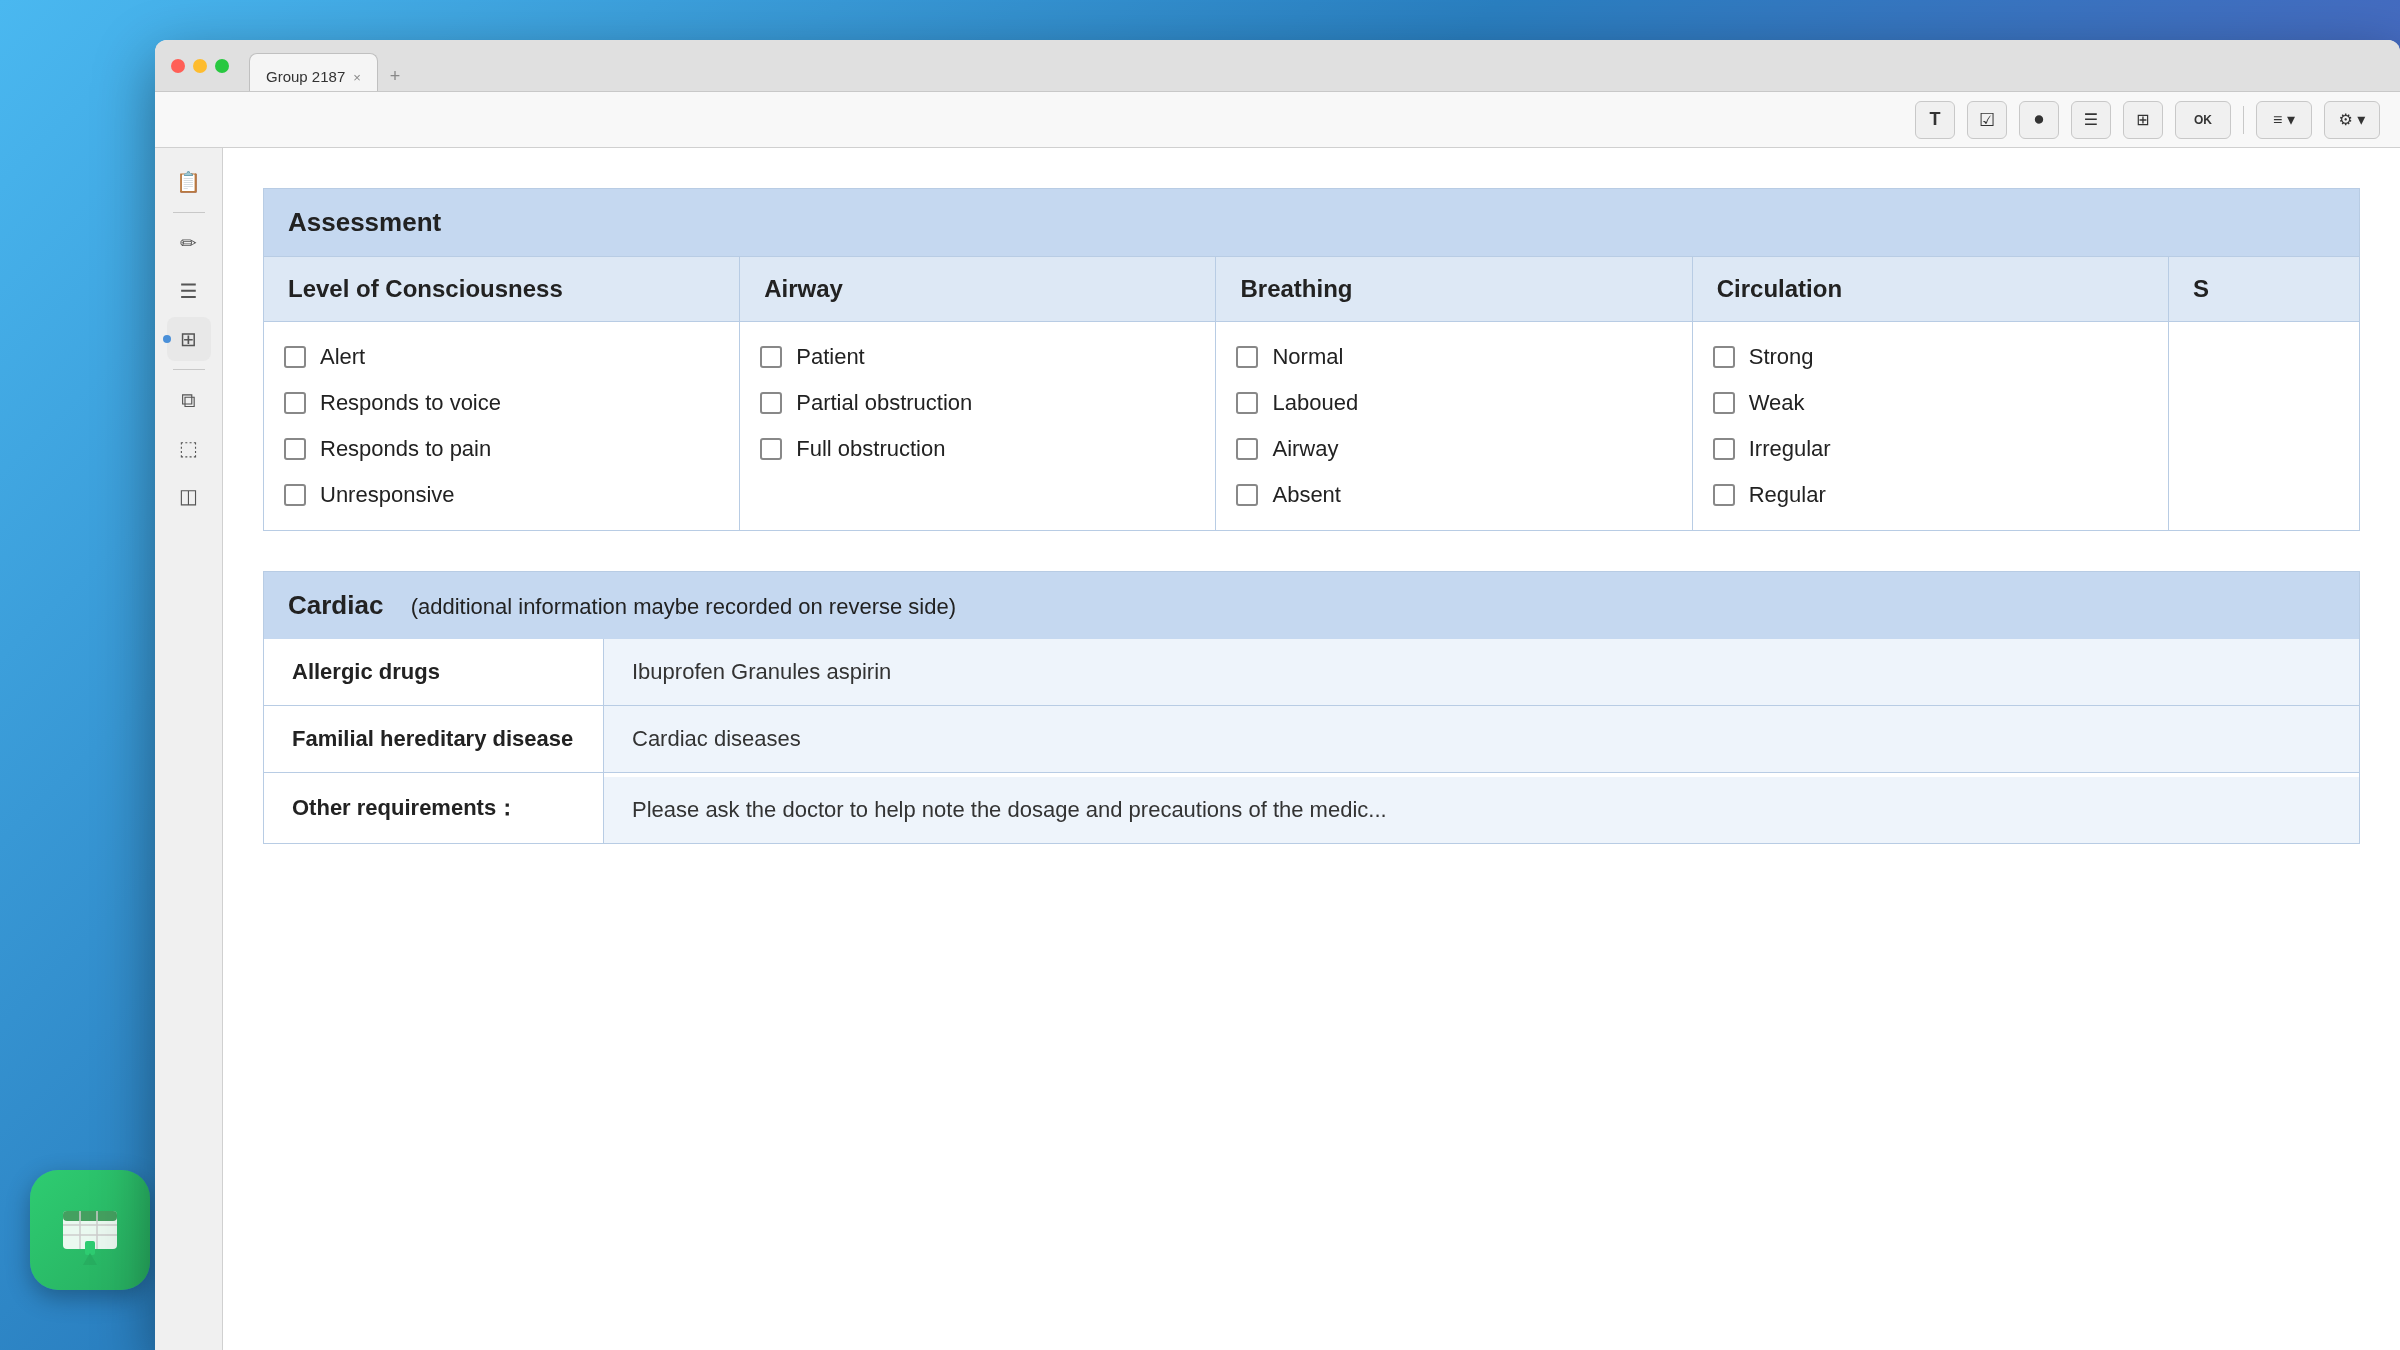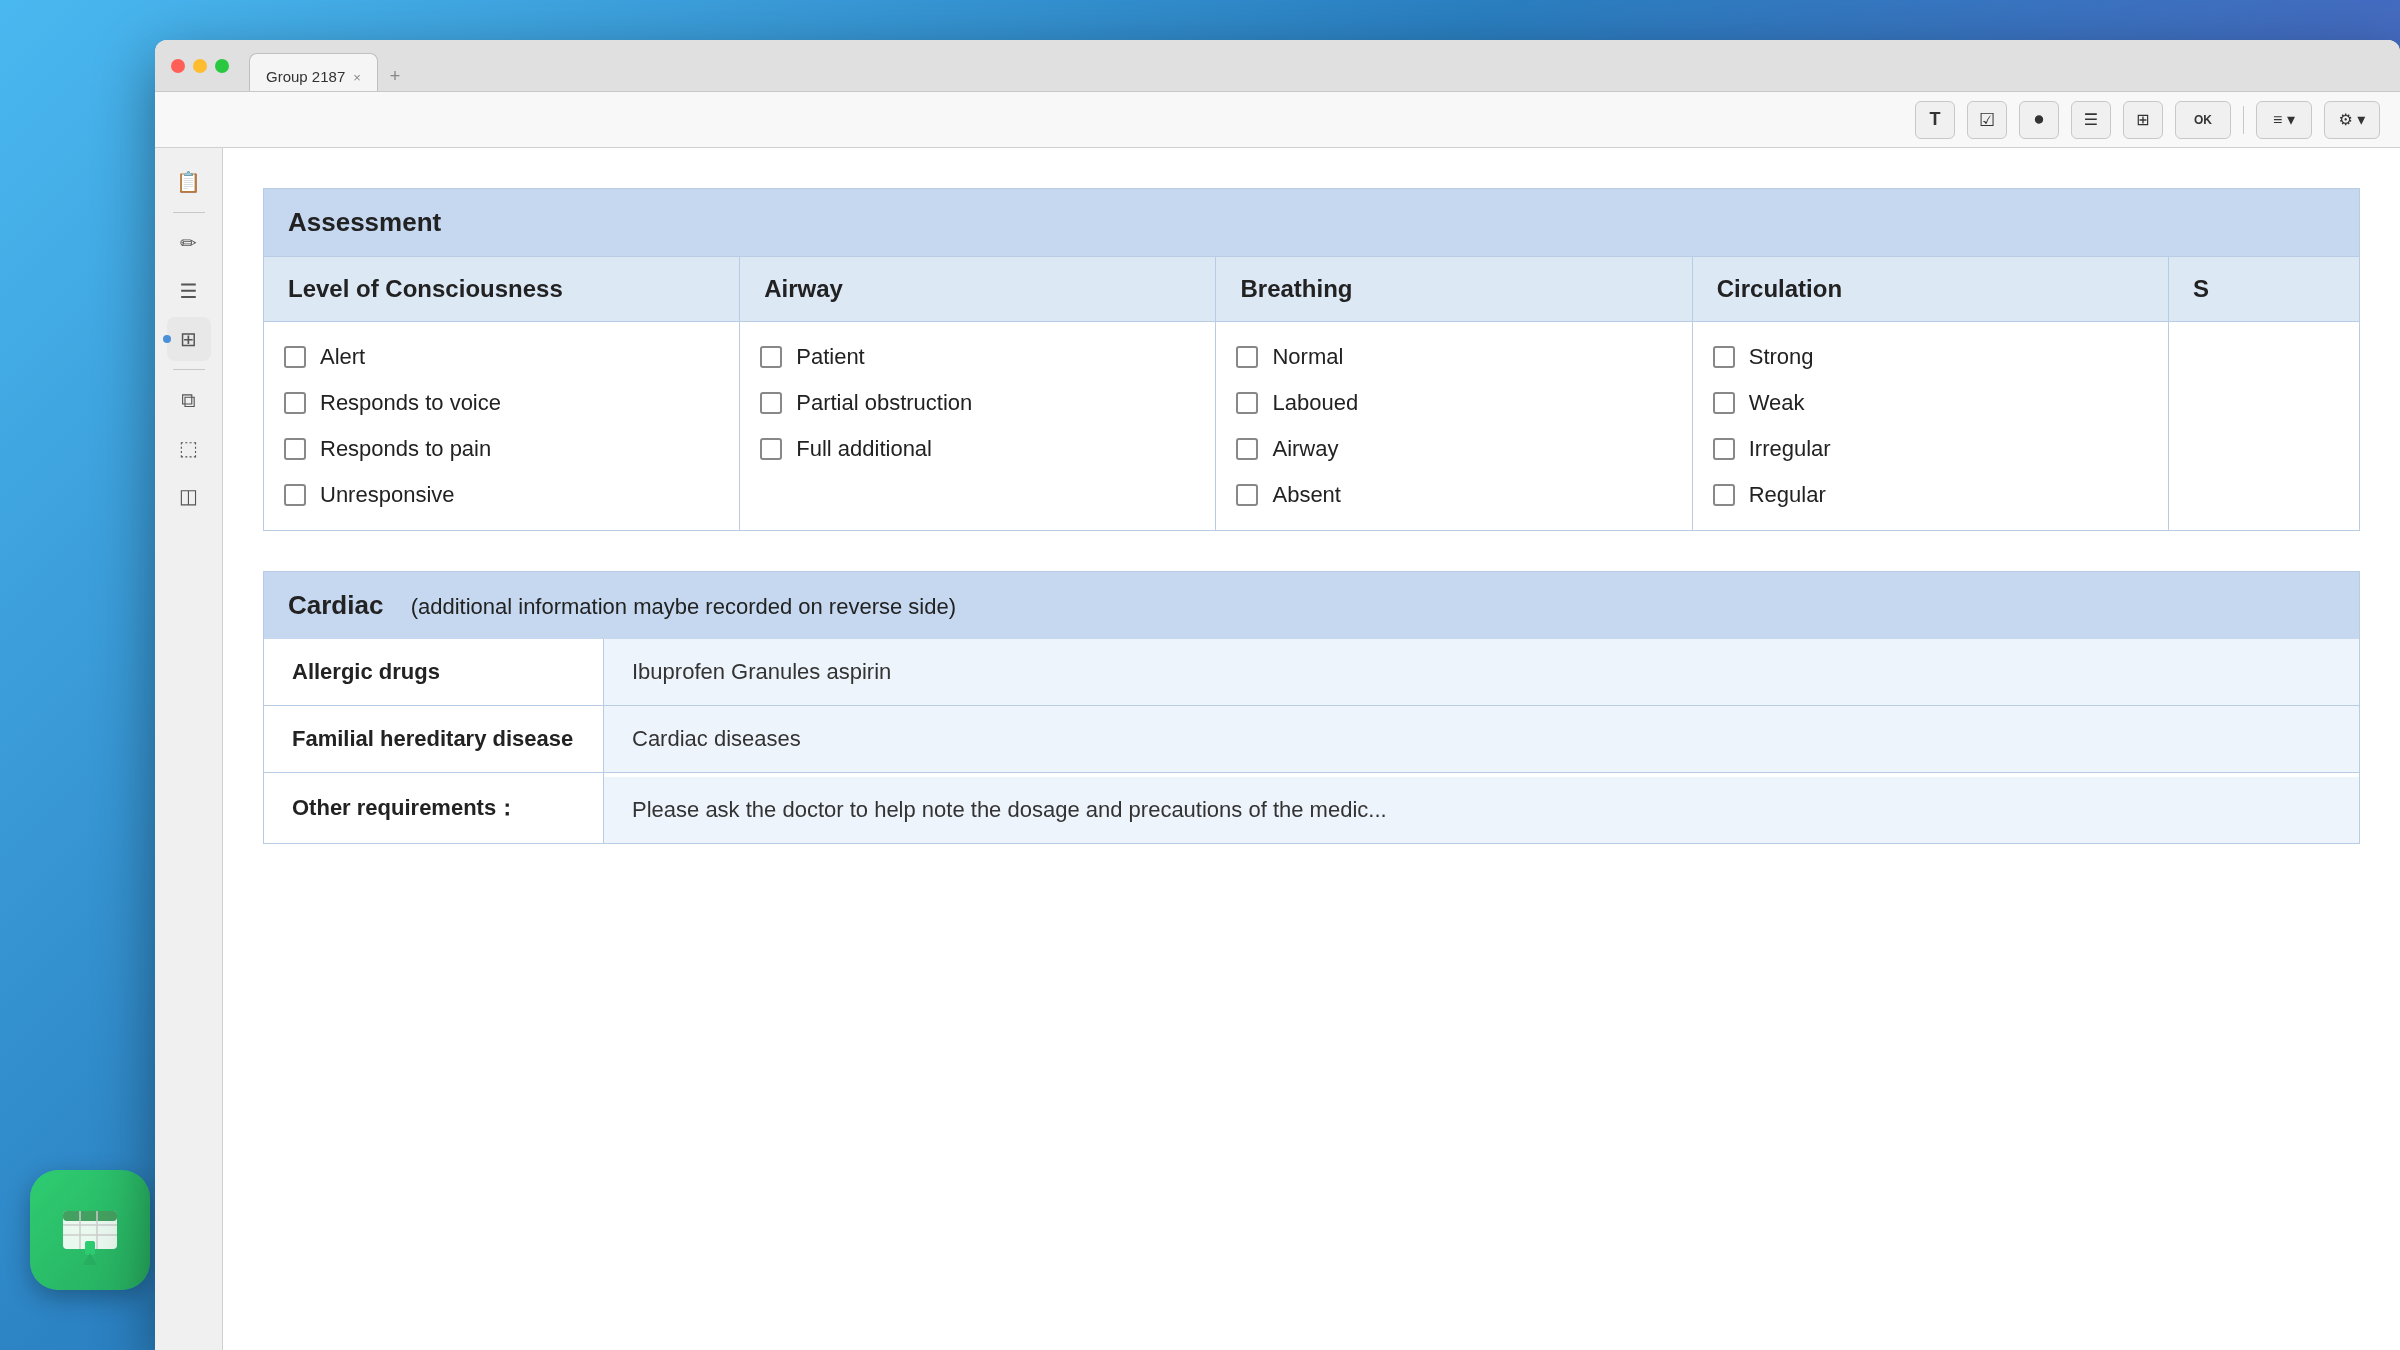--- a/index.html
+++ b/index.html
@@ -422,21 +422,21 @@
               <div class="checkbox-item">
                 <div class="checkbox"></div>
                 <span>Patient</span>
               </div>
               <div class="checkbox-item">
                 <div class="checkbox"></div>
                 <span>Partial obstruction</span>
               </div>
               <div class="checkbox-item">
                 <div class="checkbox"></div>
-                <span>Full additional</span>
+                <span>Full obstruction</span>
               </div>
             </div>
           </div>
 
           <div class="assessment-col">
             <div class="col-title">Breathing</div>
             <div class="col-body">
               <div class="checkbox-item">
                 <div class="checkbox"></div>
                 <span>Normal</span>

